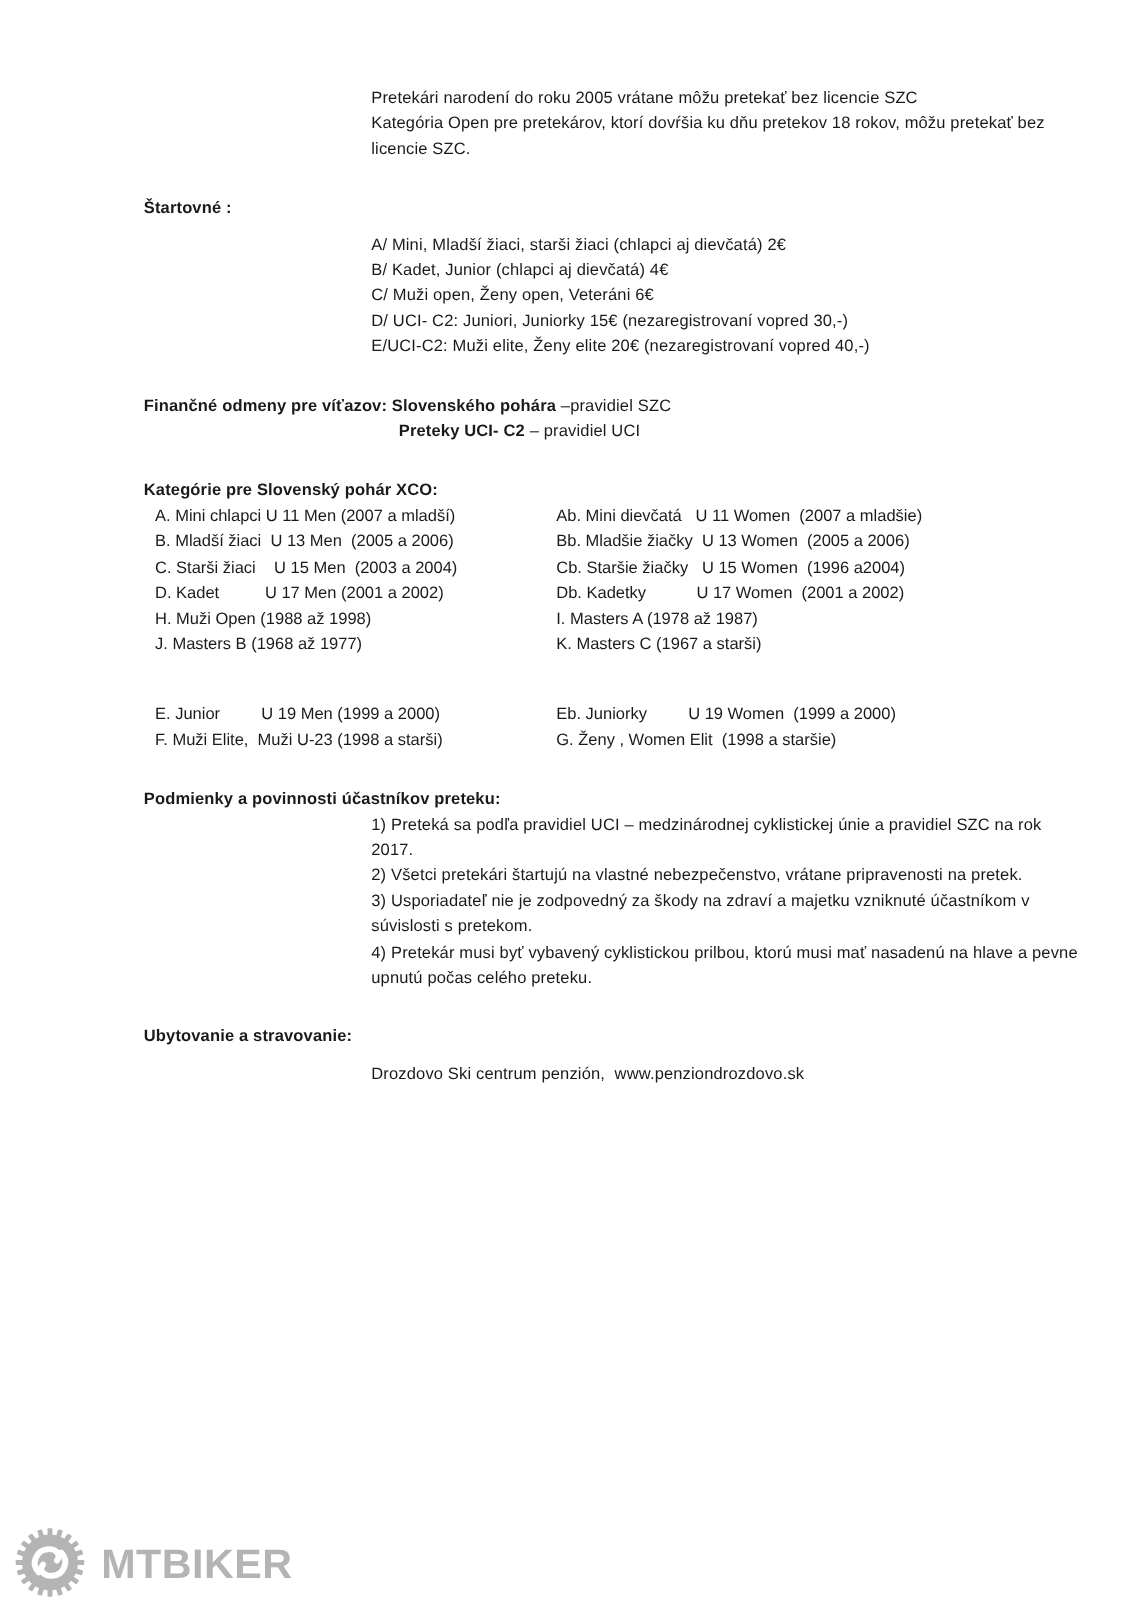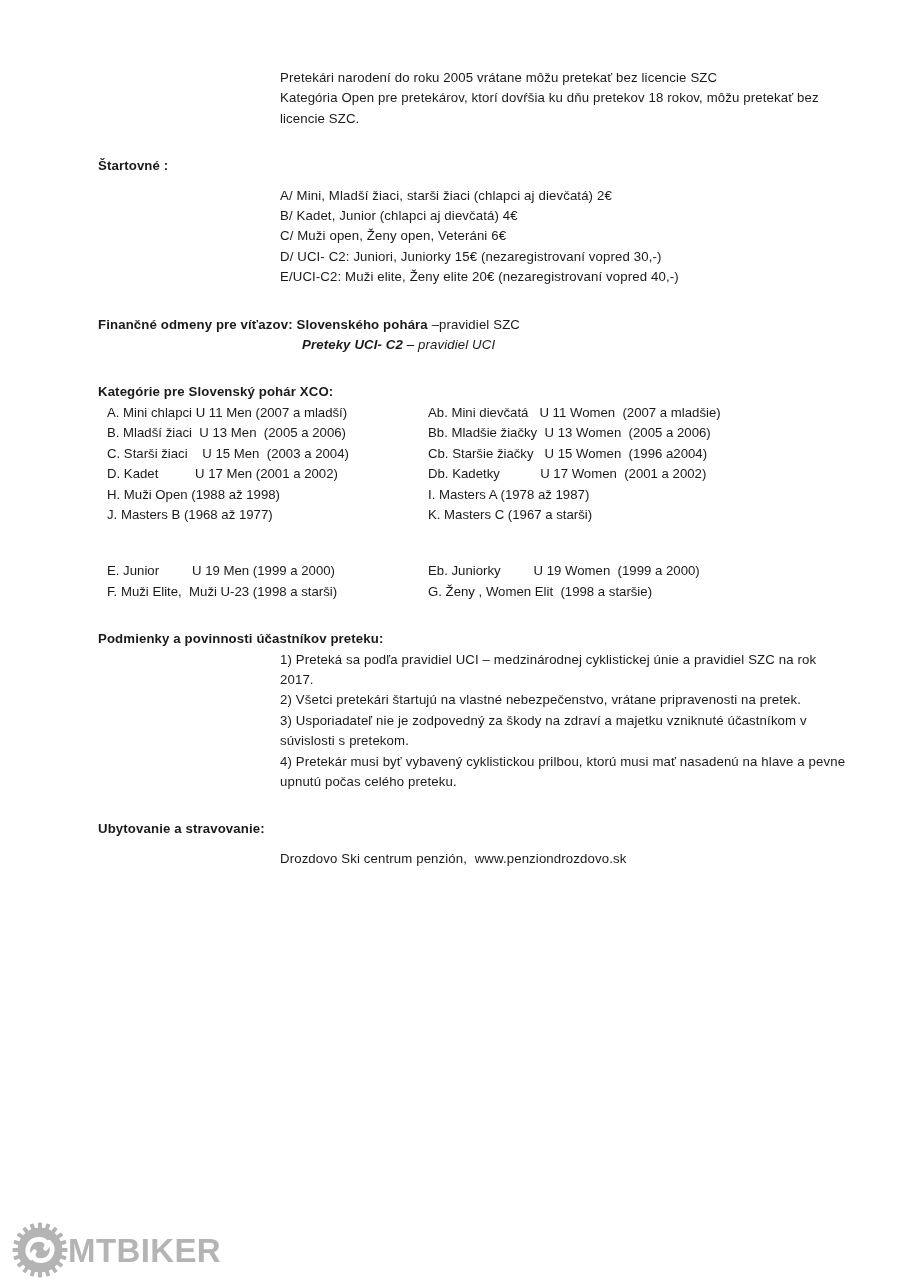--- a/index.html
+++ b/index.html
@@ -20,38 +20,38 @@
 
   .page {
     position: absolute;
     inset: 0;
     background: #ffffff;
   }
 
   
   .doc {
     position: absolute;
-    left: 0;
+    left: 17px;
     top: 0;
     width: 832px;
   }
 
   .line {
     font-size: 13.2px;
     line-height: 20.4px;
     white-space: pre-wrap;
     letter-spacing: 0.01em;
   }
 
   .bold { font-weight: bold; }
 
   
   .ind0 { margin-left: 98px; }
   .ind1 { margin-left: 280px; }
-  .ind2 { margin-left: 302px; font-style: italic; }
+  .ind2 { margin-left: 302px; }
 
   .w-body { width: 568px; }
 
   .gap-sm { height: 9px; }
   .gap-lg { height: 27px; }
 
   
   .cat-table {
     margin-left: 107px;
     width: 700px;
@@ -67,20 +67,21 @@
   .cat-table td.col-l { width: 321px; }
   .cat-table td.col-r { width: 379px; }
 
   
   .watermark {
     position: absolute;
     left: 12px;
     bottom: 8px;
     display: flex;
     align-items: center;
+    gap: 13px;
     opacity: 1;
   }
   .wm-text {
     font-family: "Liberation Sans", sans-serif;
     font-weight: bold;
     font-size: 33px;
     letter-spacing: 0.012em;
     color: #b4b4b4;
     line-height: 1;
   }

